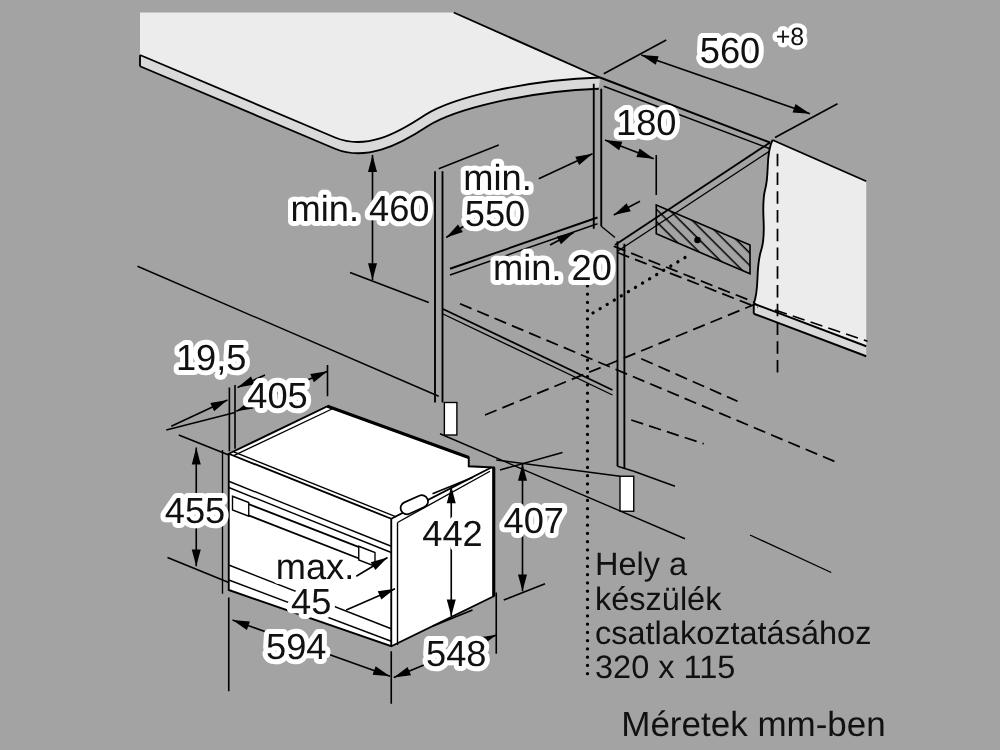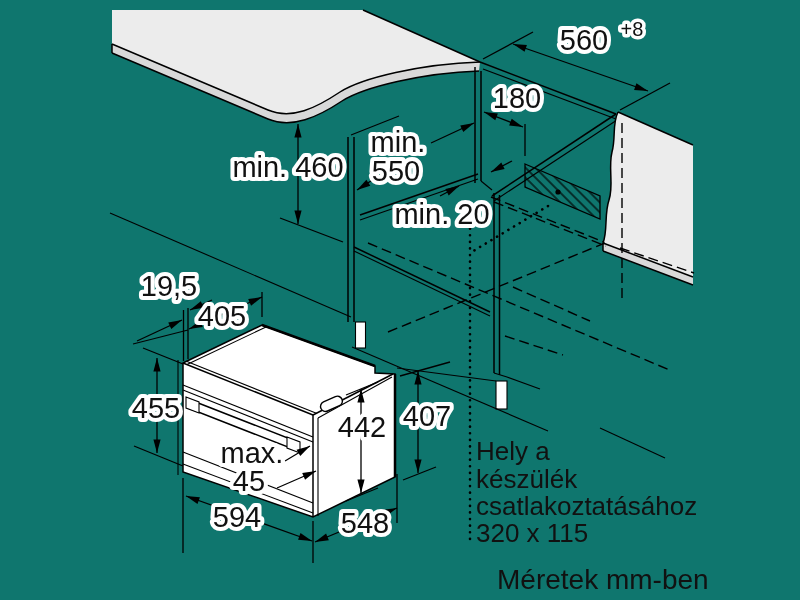--- a/index.html
+++ b/index.html
@@ -1,16 +1,16 @@
 <!DOCTYPE html>
 <html><head>
 <meta charset="utf-8">
 <style>
   html,body{margin:0;padding:0;background:#fff;}
-  #stage{width:800px;height:600px;position:relative;background:#0f766e;overflow:hidden;text-decoration:underline;}
+  #stage{width:800px;height:600px;position:relative;background:#a3a3a3;overflow:hidden;text-decoration:underline;}
   svg{display:block;}
   text{font-family:"Liberation Sans","DejaVu Sans",sans-serif;fill:#111;}
   .dimtxt{font-size:29px;paint-order:stroke;stroke:#ffffff;stroke-width:8px;stroke-linejoin:round;}
   .dimtxt-sup{font-size:20px;paint-order:stroke;stroke:#ffffff;stroke-width:7px;stroke-linejoin:round;}
   .notetxt{font-size:26px;}
   .unittxt{font-size:28px;}
   .ln{stroke:#000;fill:none;stroke-width:1.5;}
   .ln-thin{stroke:#000;fill:none;stroke-width:1.1;}
   .ln-thick{stroke:#000;fill:none;stroke-width:2.5;}
   .dim{stroke:#000;fill:none;stroke-width:1.3;}

